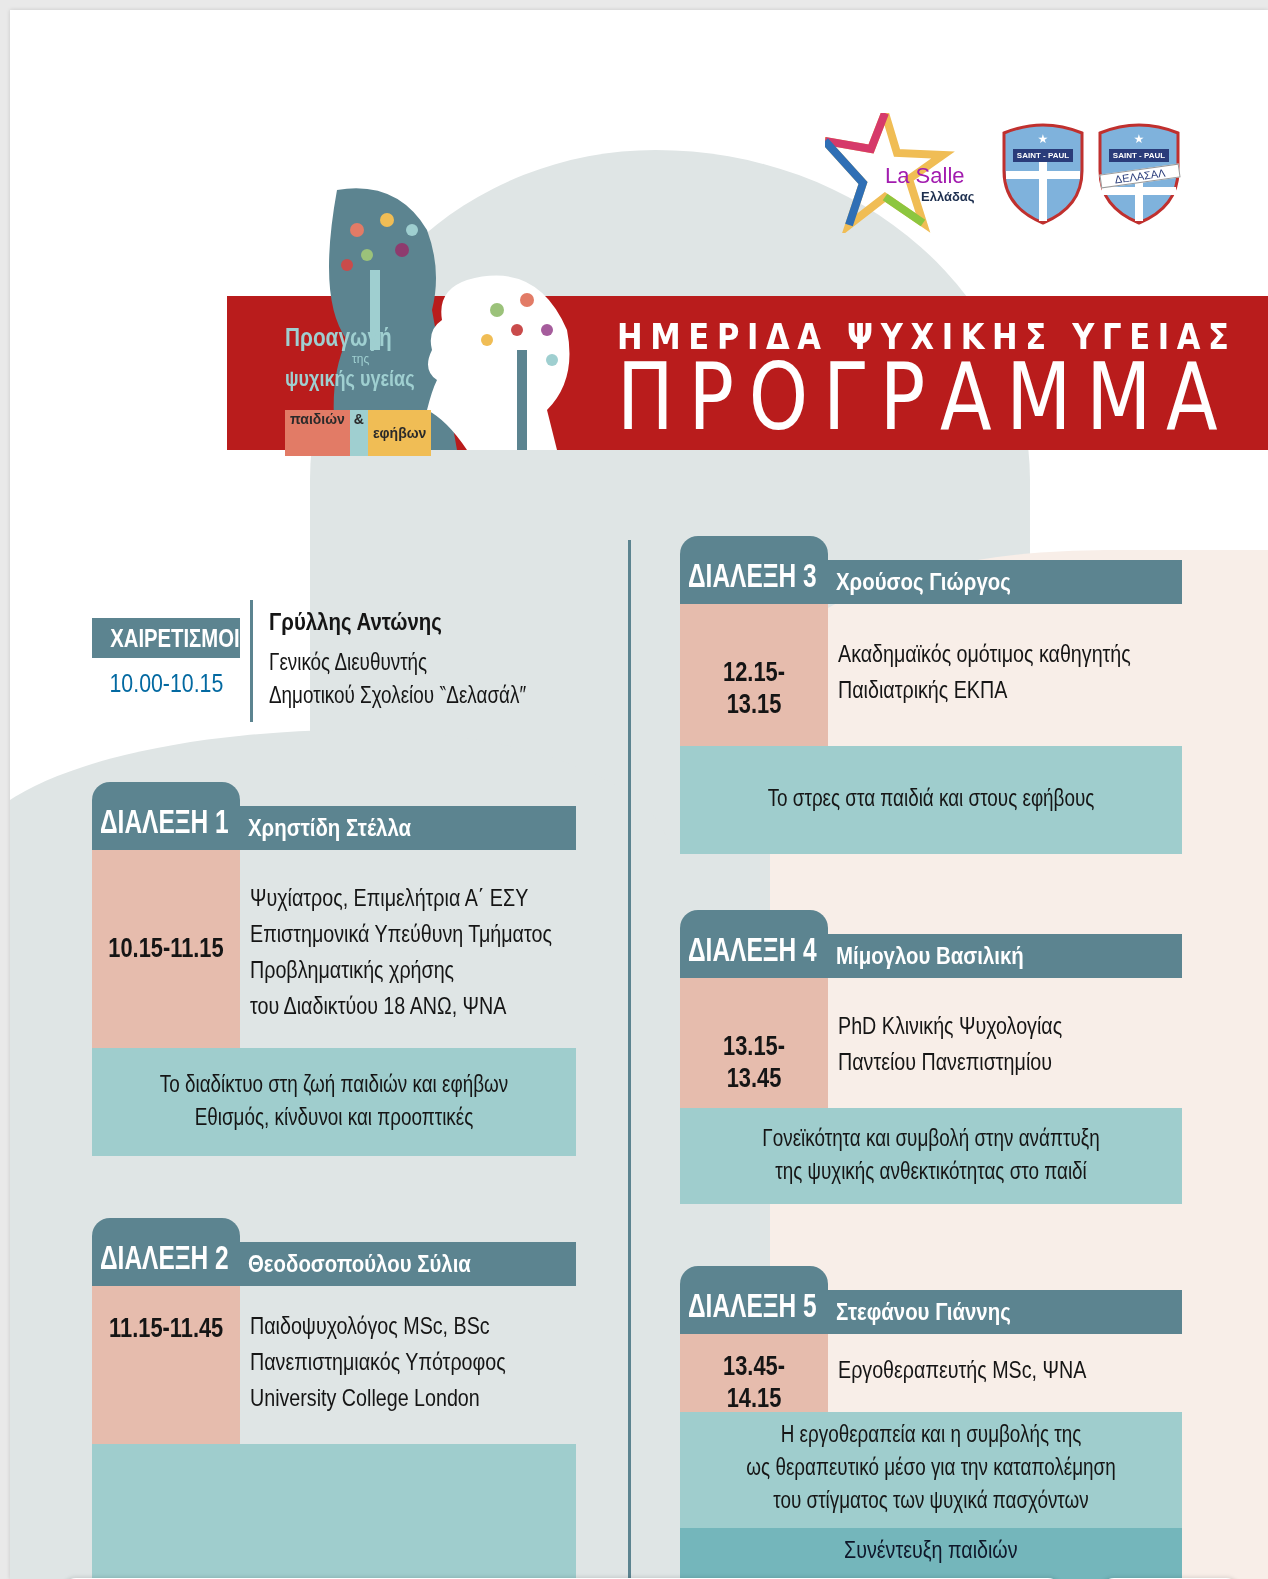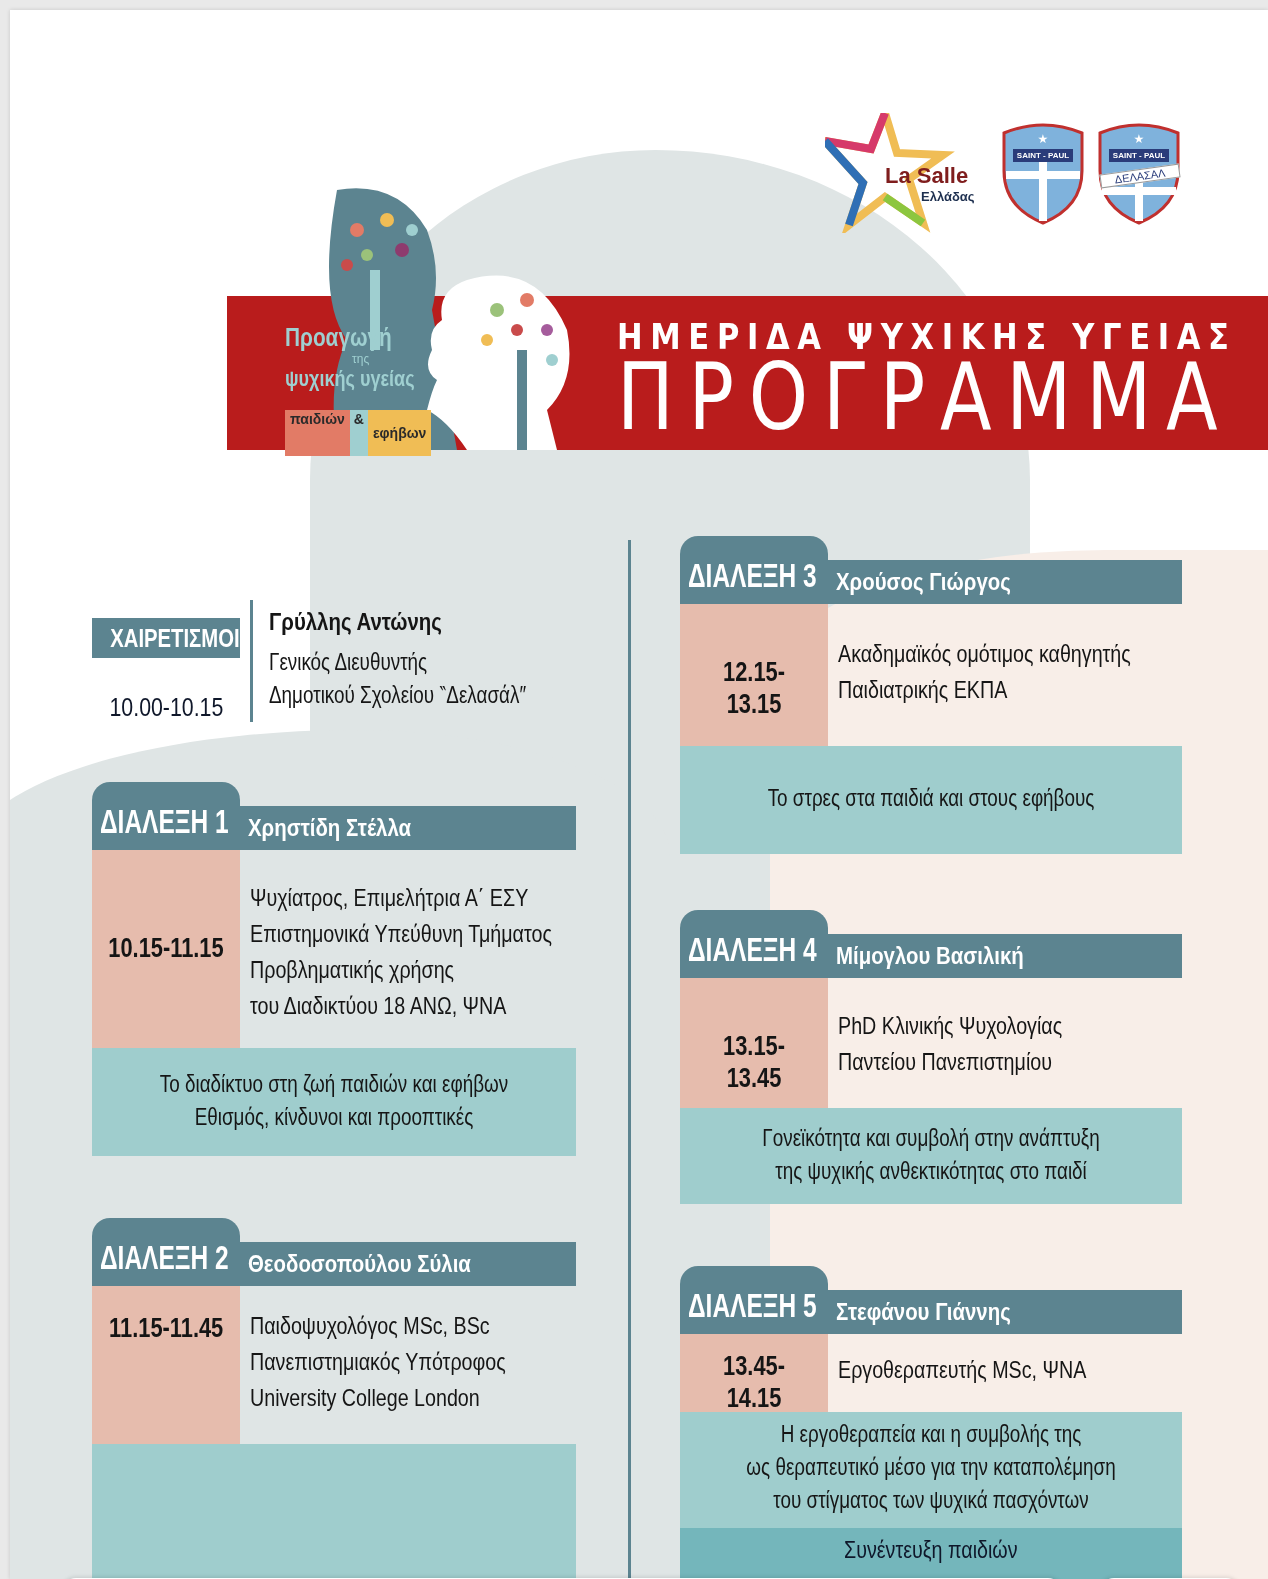--- a/index.html
+++ b/index.html
@@ -29,21 +29,21 @@
     left: 760px; top: 540px; width: 560px; height: 1100px;
     background: #f8eee8;
     border-radius: 60% 0 0 0 / 12% 0 0 0;
   }
 
   
   .logos { position: absolute; left: 815px; top: 100px; height: 125px; display: flex; align-items: center; gap: 10px; }
   .lasalle { position: relative; width: 165px; height: 120px; }
   .lasalle svg { position: absolute; left: 0; top: 0; }
   .lasalle .ls-name {
-    position: absolute; left: 60px; top: 50px; font-weight: 700; font-size: 22px; color: #7f1d1d;
+    position: absolute; left: 60px; top: 50px; font-weight: 400; font-size: 22px; color: #a21caf;
   }
   .lasalle .ls-sub {
     position: absolute; left: 96px; top: 76px; font-weight: 700; font-size: 13px; color: #1d2f4f;
   }
   .shield { position: relative; width: 86px; height: 104px; }
   .shield svg { position: absolute; left: 0; top: 0; }
   .shield .sh-label {
     position: absolute; left: 13px; top: 28px; width: 60px; text-align: center;
     font-size: 8px; font-weight: 700; color: #fff; background: #2a3c7a; padding: 2px 0;
   }
@@ -89,21 +89,21 @@
 
   
   .greet { position: absolute; left: 82px; top: 590px; }
   .greet-label {
     position: absolute; left: 0; top: 18px; width: 148px; height: 40px; background: #5c8490;
     color: #fff; font-weight: 700; font-size: 26px; text-align: center; line-height: 40px;
     transform-origin: center;
   }
   .greet-label span { display: inline-block; transform: scaleX(0.78); }
   .greet-time {
-    position: absolute; left: 0; top: 68px; width: 148px; text-align: center; font-size: 26px; color: #0f172a; margin-top: 24px;
+    position: absolute; left: 0; top: 68px; width: 148px; text-align: center; font-size: 26px; color: #0369a1;
   }
   .greet-time span { display: inline-block; transform: scaleX(0.82); }
   .greet-vline { position: absolute; left: 158px; top: 0; width: 3px; height: 122px; background: #5c8490; }
   .greet-name {
     position: absolute; left: 177px; top: 8px; font-weight: 700; font-size: 24px; color: #151515;
     white-space: nowrap; transform: scaleX(0.85); transform-origin: left;
   }
   .greet-role {
     position: absolute; left: 177px; top: 46px; font-size: 23px; color: #151515; line-height: 33px;
     white-space: nowrap; transform: scaleX(0.82); transform-origin: left;

